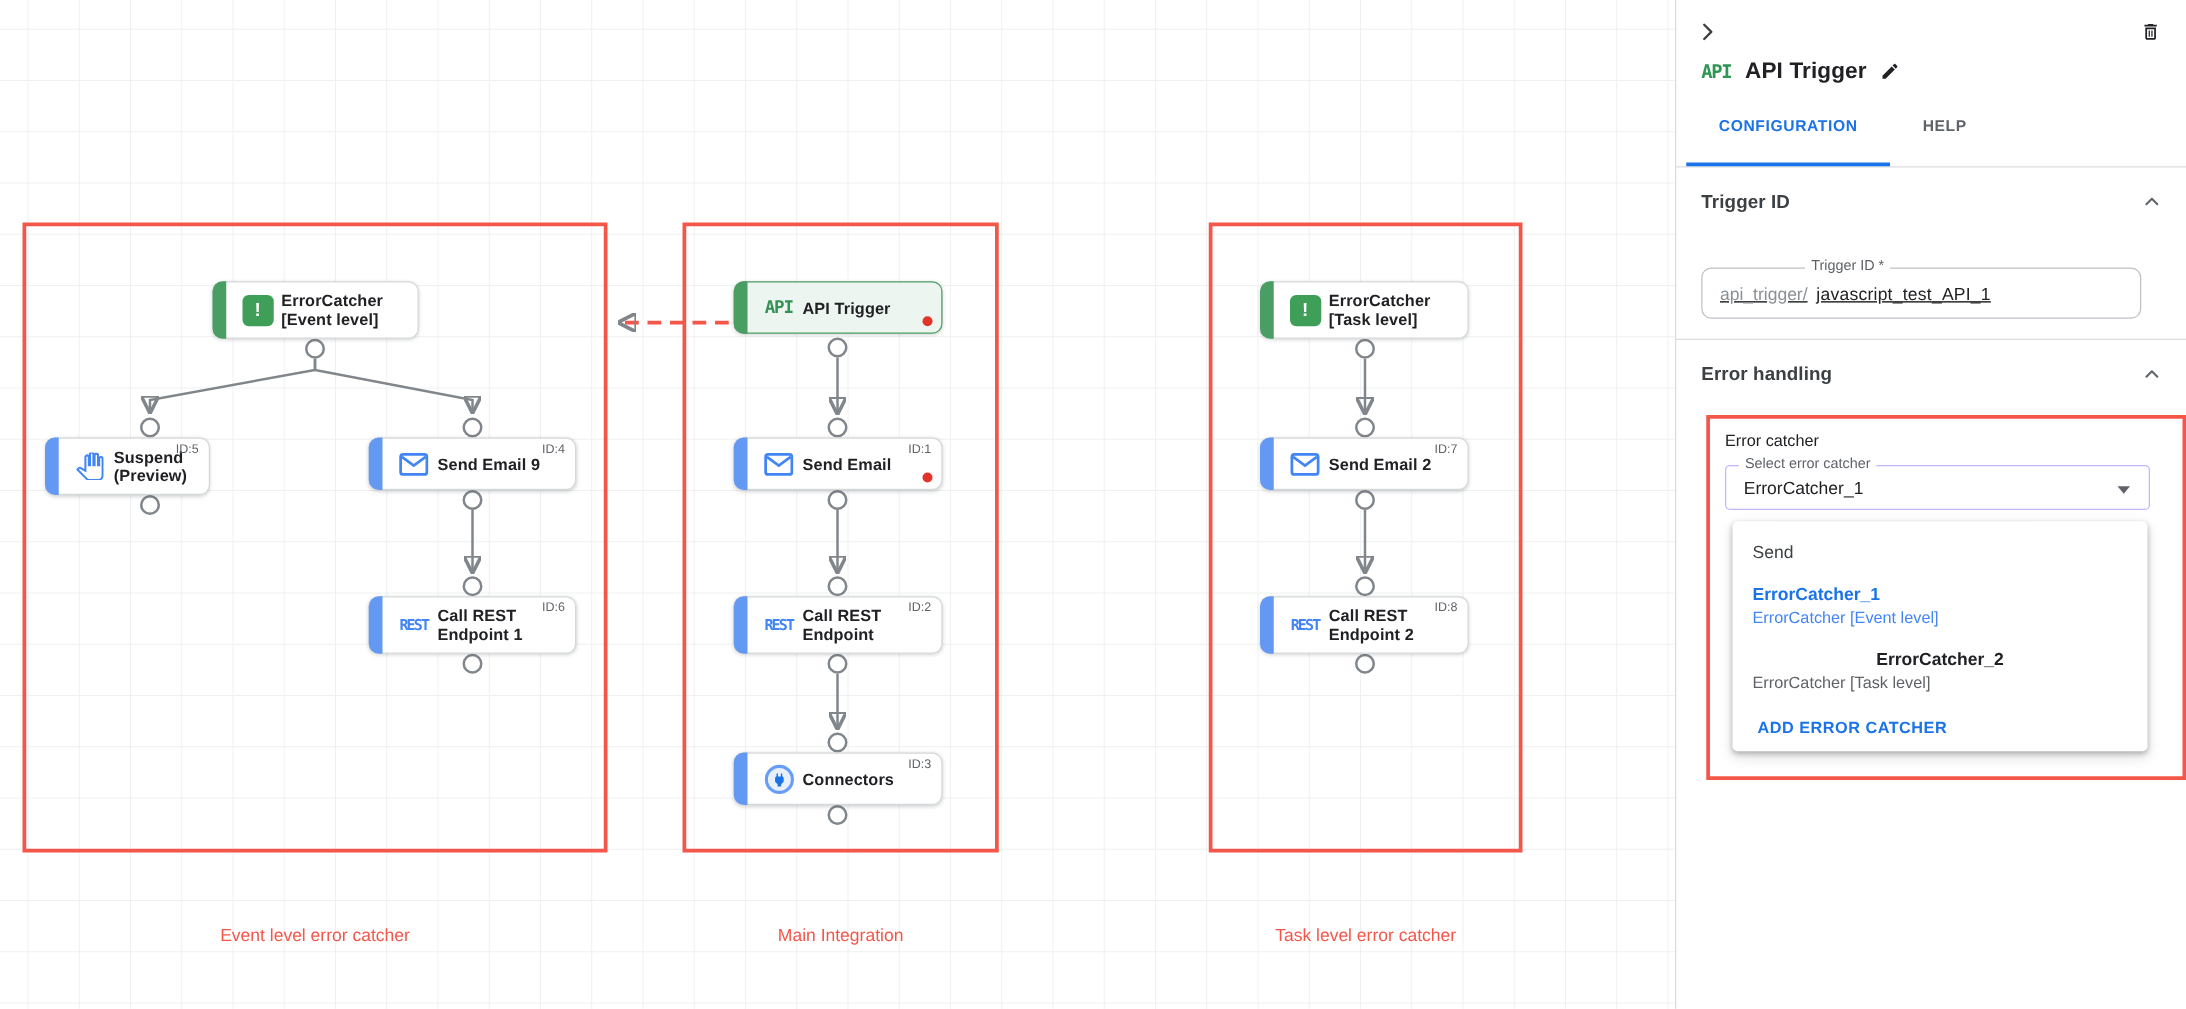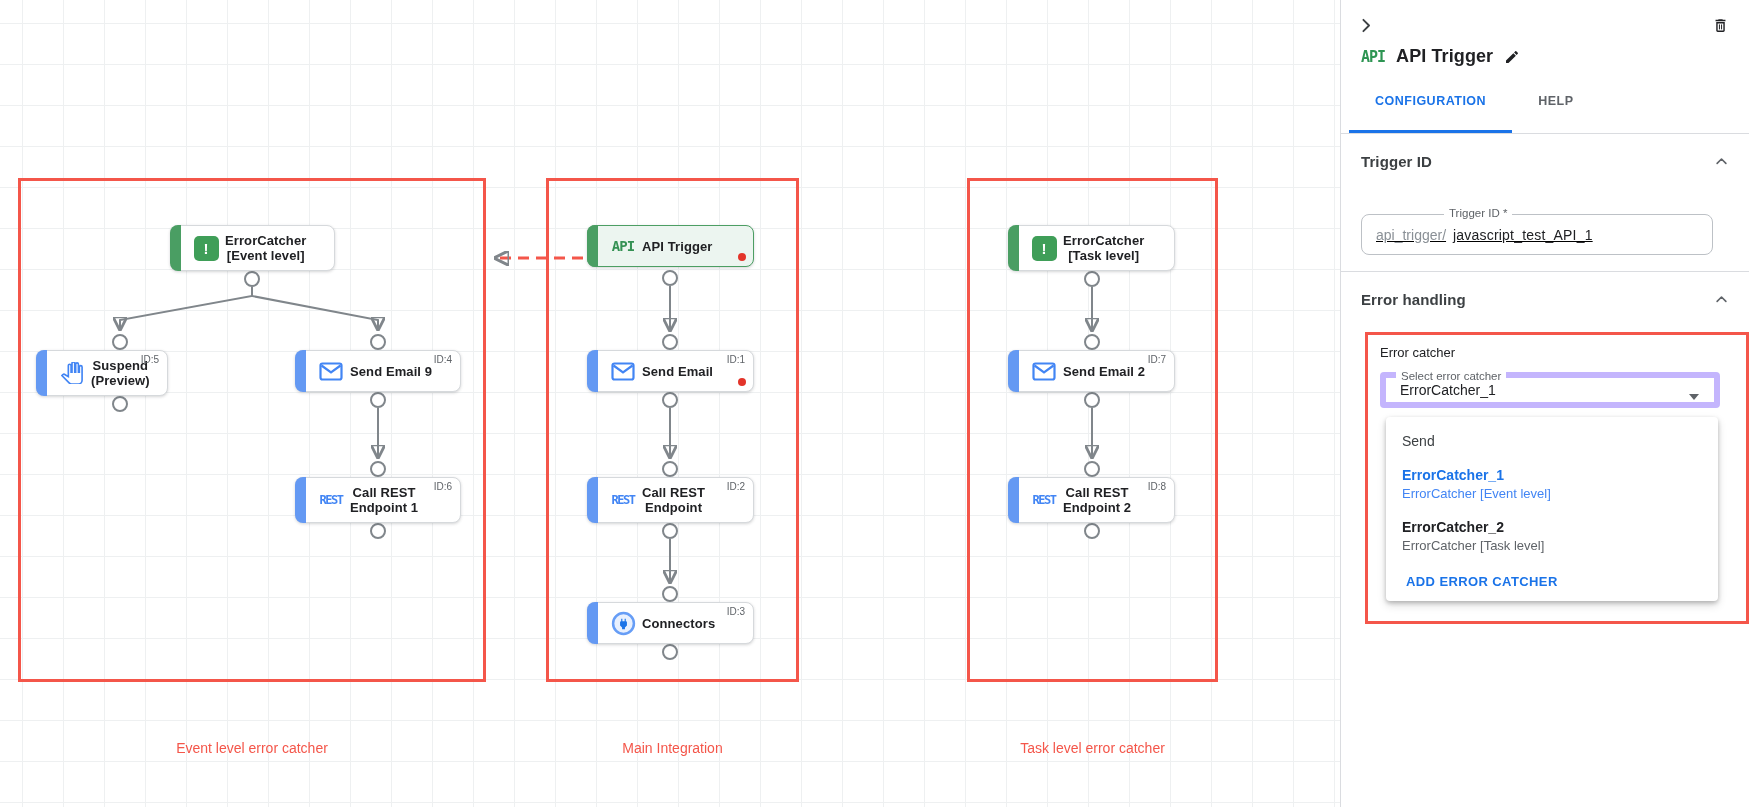--- a/index.html
+++ b/index.html
@@ -23,21 +23,21 @@
   .node { position:absolute; background:#fff; border:1px solid #d6d9dc; border-radius:8px;
     box-shadow:0 1px 3px rgba(60,64,67,.22); display:flex; align-items:center;
     padding-left:16px; cursor:pointer; }
   .node.h1 { height:42px; } .node.h2 { height:46px; }
   .node .accent { position:absolute; left:-1px; top:-1px; bottom:-1px; width:11px;
     border-radius:8px 0 0 8px; }
   .accent.blue { background:#6499f3; } .accent.green { background:#4a9e63; }
   .node.trigger { background:#ecf5f0; border-color:#4c9e63; }
   .nicon { width:38px; display:flex; align-items:center; justify-content:center; flex:none; }
   .nlabel { font-size:13px; font-weight:bold; color:#202124; line-height:15px; letter-spacing:.1px; }
-  .nlabel span { display:block;text-align:center; }
+  .nlabel span { display:block; }
   .nid { position:absolute; top:3px; right:8px; font-size:10px; color:#5f6368; font-weight:normal; }
   .red-dot { position:absolute; right:7px; bottom:5px; width:8px; height:8px; border-radius:50%;
     background:#e3342a; }
   .api-badge-node { font-family:"DejaVu Sans Mono",monospace; font-weight:bold; font-size:14px;
     color:#359154; letter-spacing:-1px; }
   .rest-badge { font-family:"DejaVu Sans Mono",monospace; font-weight:bold; font-size:12px;
     color:#4285f4; letter-spacing:-1.5px; }
   .ec-icon { width:25px; height:25px; background:#3f9e58; border-radius:5px; color:#fff;
     display:flex; align-items:center; justify-content:center; font-size:15px; font-weight:bold; }
 
@@ -61,36 +61,36 @@
   .outlined-field { position:relative; margin:36px 36px 16px 20px; border:1px solid #bdc1c6;
     border-radius:8px; height:41px; display:flex; align-items:center; padding:0 14px; font-size:14px;text-decoration:underline; }
   .outlined-field .flabel { position:absolute; top:-8px; left:82px; background:#fff; padding:0 5px;
     font-size:11.5px; color:#5f6368; }
   .field-prefix { color:#8a9096; margin-right:7px; }
   .field-value { color:#202124; letter-spacing:.2px; }
   .divider { border-top:1px solid #dadce0; margin-top:2px; }
   .red-annotation { border:3px solid #f4564a; margin:16px 0 0 24px; height:292px;
     padding:8px 12px 0 10px; }
   .ec-group-label { font-size:13px; color:#202124; margin:2px 0 12px 2px; }
-  .select-box { position:relative; border:6px solid #c4b5fd; border-radius:4px; height:36px;
+  .select-box { position:relative; border:1px solid #c4b5fd; border-radius:4px; height:36px;
     margin:4px 14px 0 2px; display:flex; align-items:center; padding:0 14px; cursor:pointer; }
   .select-box .flabel { position:absolute; top:-8px; left:10px; background:#fff; padding:0 5px;
     font-size:11.5px; color:#5f6368; }
   .select-value { font-size:14px; color:#202124; }
   .select-arrow { position:absolute; right:15px; top:16px; width:0; height:0;
     border-left:5px solid transparent; border-right:5px solid transparent;
     border-top:6px solid #5f6368; }
   .dropdown { margin:9px 16px 0 8px; background:#fff; border-radius:4px;
     box-shadow:0 2px 4px rgba(0,0,0,.22), 0 4px 10px rgba(0,0,0,.14); padding:7px 0 8px; }
   .dd-item { padding:9px 16px; cursor:pointer; }
   .dd-label { font-size:14px; color:#3c4043; }
   .dd-item .dd-sub { font-size:13px; margin-top:3px; }
   .dd-item.selected .dd-label { color:#1a73e8; font-weight:bold; }
   .dd-item.selected .dd-sub { color:#4285f4; }
-  .dd-item.plain .dd-label { color:#202124; font-weight:bold; }
+  .dd-item.plain .dd-label { color:#202124; font-weight:bold;text-align:center; }
   .dd-item.plain .dd-sub { color:#5f6368; }
   .dd-add { font-size:13px; font-weight:bold; letter-spacing:.4px; color:#1a73e8;
     padding:12px 16px 4px 20px; cursor:pointer; }
 </style>
 </head>
 <body>
 
 <div class="canvas">
 
   <svg class="edges" width="1340" height="807">

